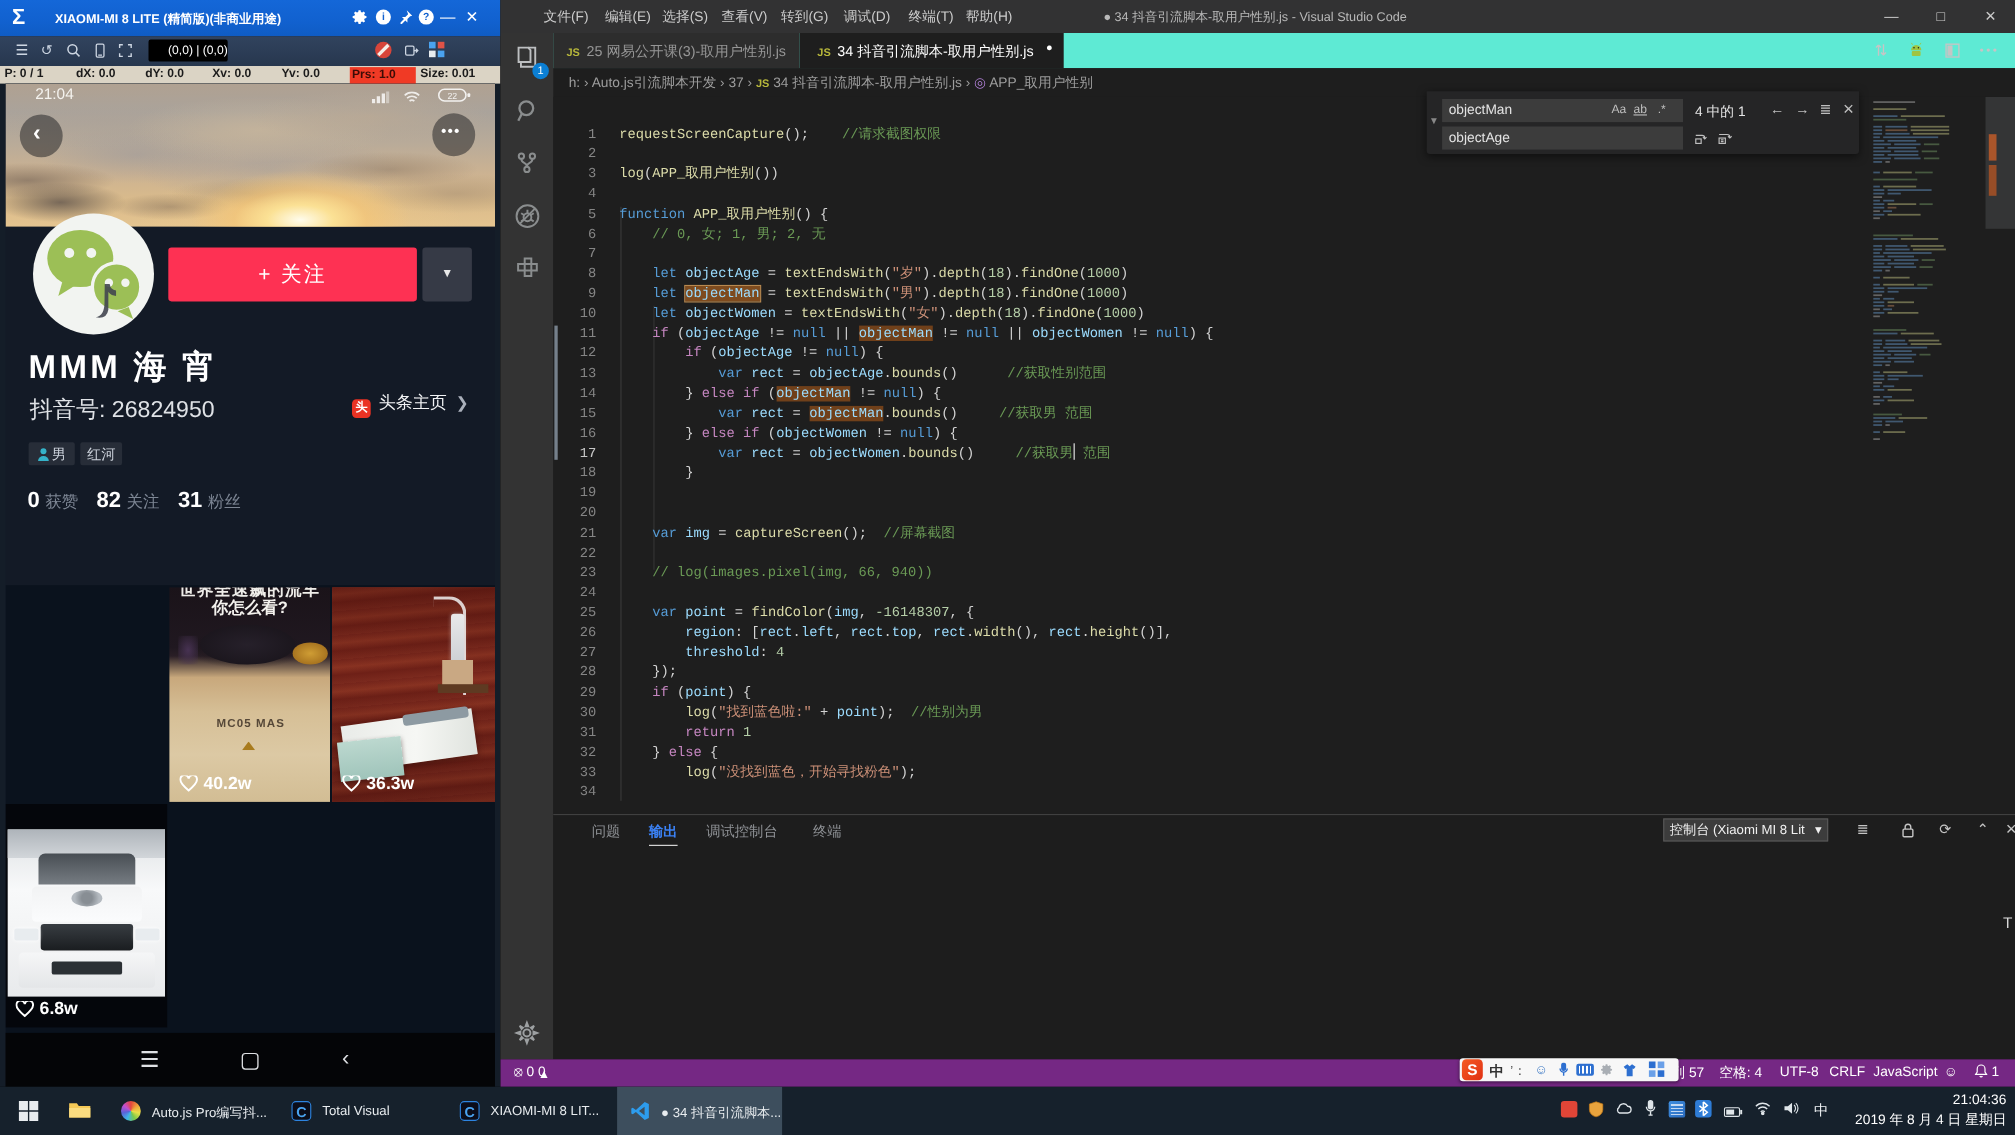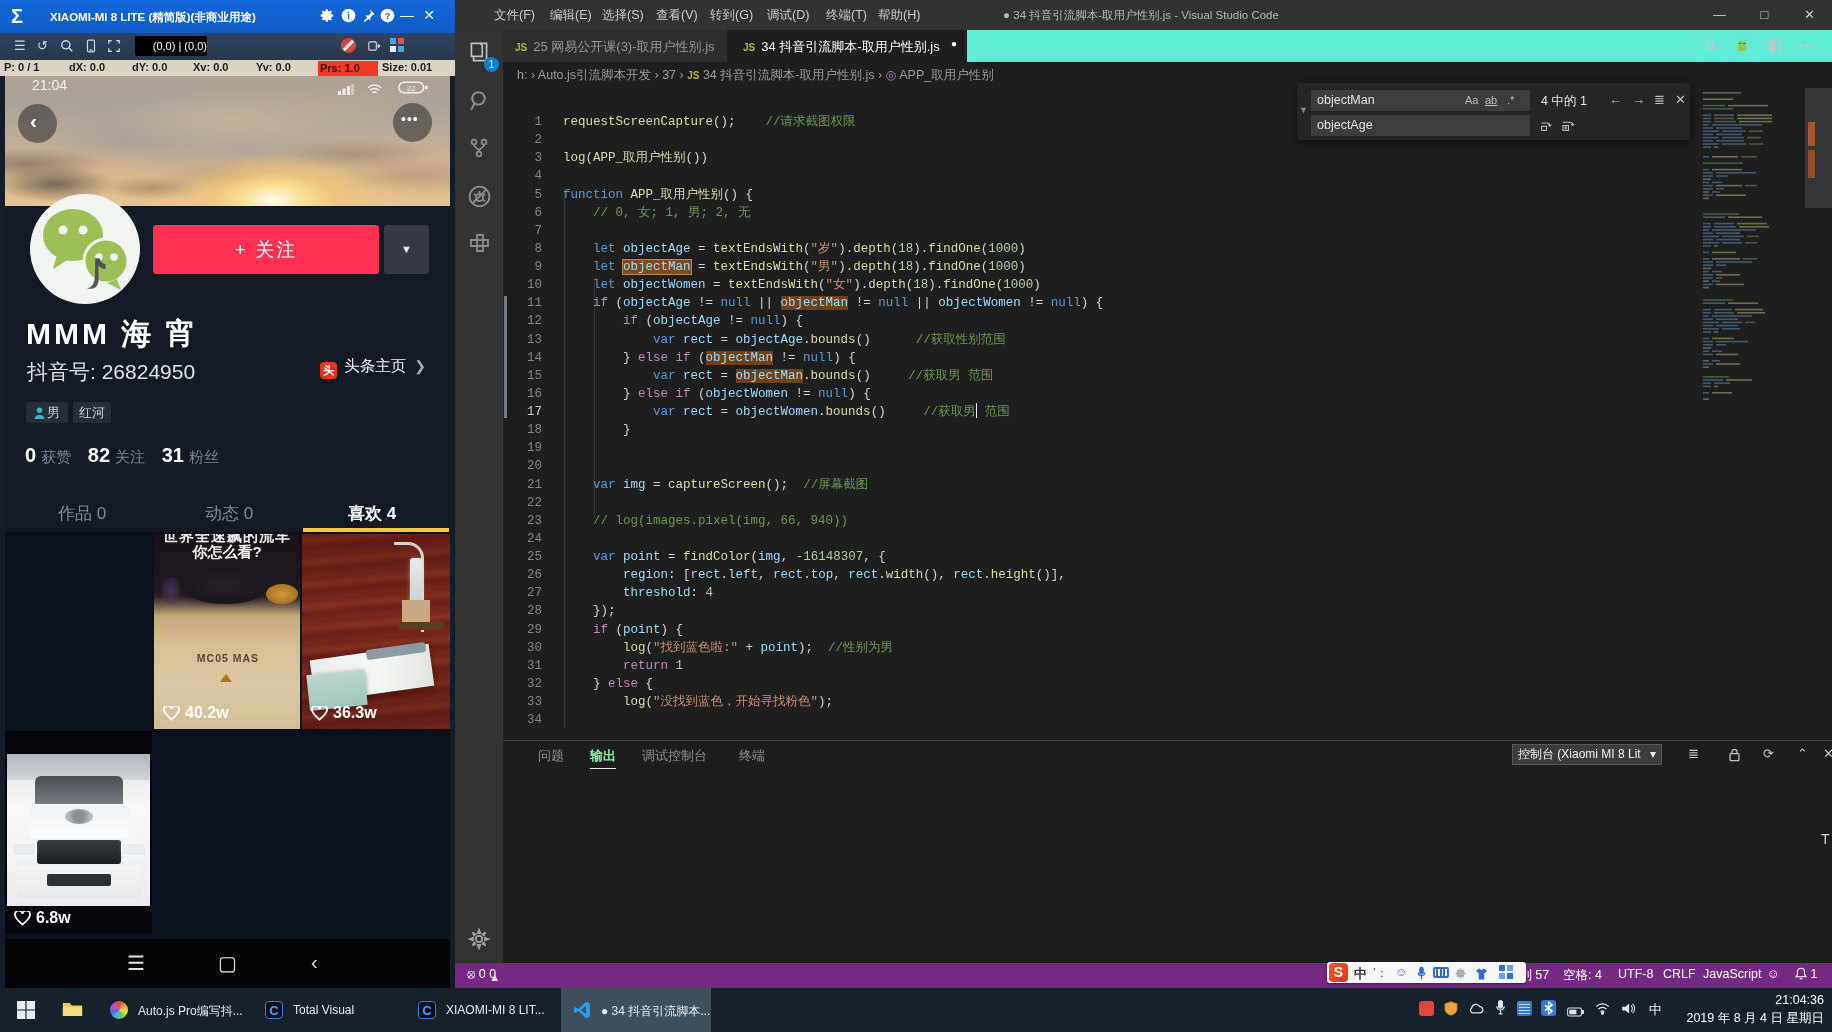--- a/index.html
+++ b/index.html
@@ -101,21 +101,21 @@
 #find { position:absolute; left:842px; top:83px; width:393px; height:57px; background:#252526; box-shadow:0 2px 8px rgba(0,0,0,.5); border-bottom-left-radius:3px; border-bottom-right-radius:3px; }
 .finp { position:absolute; left:14px; width:219px; height:21px; background:#3c3c3c; color:#e3e3e3; font-size:12.5px; line-height:21px; padding-left:6px; }
 .fico { position:absolute; color:#bfbfbf; font-size:11px; }
 
 #minimap { position:absolute; left:1197px; top:0; width:105px; height:652px; }
 #vscroll { position:absolute; left:1302px; top:0; width:27px; height:652px; }
 #vslider { position:absolute; left:0; top:0; width:27px; height:120px; background:rgba(130,135,140,.22); }
 
 #panel { position:absolute; left:48px; top:740px; width:1329px; height:223px; background:#1d1d1d; border-top:1px solid #404040; }
 .ptab { position:absolute; top:6px; font-size:13px; color:#8f9296; }
-.ptab.on { color:#86efac; font-weight:bold; border-bottom:1.5px solid #e7e7e7; padding-bottom:3px; }
+.ptab.on { color:#3b82f6; font-weight:bold; border-bottom:1.5px solid #e7e7e7; padding-bottom:3px; }
 #pout { position:absolute; left:30px; top:30px; font-family:"Liberation Mono", monospace; font-size:13px; line-height:18.2px; color:#cccccc; white-space:pre; }
 #pdrop { position:absolute; right:170px; top:3px; width:150px; height:21px; background:#3c3c3c; border:1px solid #585858; color:#f0f0f0; font-size:12px; line-height:19px; padding:0 5px; }
 .pbtn { position:absolute; top:5px; color:#c5c5c5; font-size:13px; }
 
 #vstatus { left:455px; top:963px; width:1377px; height:25px; background:#752884; color:#fff; font-size:12.5px; }
 #vstatus span { position:absolute; top:4px; }
 
 
 #taskbar { left:0; top:988px; width:1832px; height:44px; background:#16212c; }
 .tbtn { position:absolute; top:0; height:44px; color:#e8ecef; font-size:12px; }
@@ -225,26 +225,20 @@
     <div id="drop">▼</div>
     <div id="uname">MMM 海 宵</div>
     <div id="did">抖音号: 26824950</div>
     <div id="tt"><span class="ico">头</span>头条主页<span class="arr">❯</span></div>
     <div class="chip" style="left:21px; width:42px;"><svg width="11" height="12" viewBox="0 0 20 22" style="vertical-align:-2px;margin-right:2px;">
           <circle cx="10" cy="6" r="5" fill="#35b3c9"></circle>
           <path d="M1 22 a9 8 0 0118 0z" fill="#35b3c9"></path>
         </svg>男</div>
     <div class="chip" style="left:68px; width:38px;">红河</div>
     <div id="stats">0<i>获赞</i>&nbsp;&nbsp;&nbsp;82<i>关注</i>&nbsp;&nbsp;&nbsp;31<i>粉丝</i></div>
-    <div id="tabs">
-      <span class="t" style="left:53px;">作品 0</span>
-      <span class="t" style="left:200px;">动态 0</span>
-      <span class="t on" style="left:343px;">喜欢 4</span>
-      <div class="yline"></div>
-    </div>
     <div id="grid">
 
 
       <div class="cell" style="left:149px; top:2px; width:146px; height:195px; background:linear-gradient(180deg,#1a1319 0%,#201820 28%, #2a1f26 32%, #c8a87c 42%, #d6bf96 58%, #dcc9a4 78%, #d2bd94 100%);">
         <div style="position:absolute;left:0px;top:30px;width:146px;height:44px;background:radial-gradient(60px 20px at 70px 26px, rgba(20,16,20,.95), rgba(20,16,20,0) 90%);"></div>
         <div style="position:absolute;left:112px;top:50px;width:32px;height:20px;background:radial-gradient(ellipse at center, #cf9d34 0%, #a87420 70%, rgba(30,20,20,0) 100%);border-radius:50%;"></div>
         <div style="position:absolute;left:28px;top:34px;width:86px;height:36px;background:radial-gradient(ellipse at center, #26202a 0%, #1b161d 75%, rgba(27,22,29,0) 100%);border-radius:50%;"></div>
         <div style="position:absolute;left:8px;top:44px;width:18px;height:26px;background:radial-gradient(ellipse, #473252, rgba(71,50,82,0));"></div>
         <div style="position:absolute;left:0;top:74px;width:146px;height:60px;background:radial-gradient(90px 40px at 73px 104px, rgba(250,244,222,.55), rgba(250,244,222,0));"></div>
         <div style="position:absolute;left:24px;top:118px;width:100px;text-align:center;color:#564838;font-size:10.5px;font-weight:bold;letter-spacing:1px;">MC05 MAS</div>

